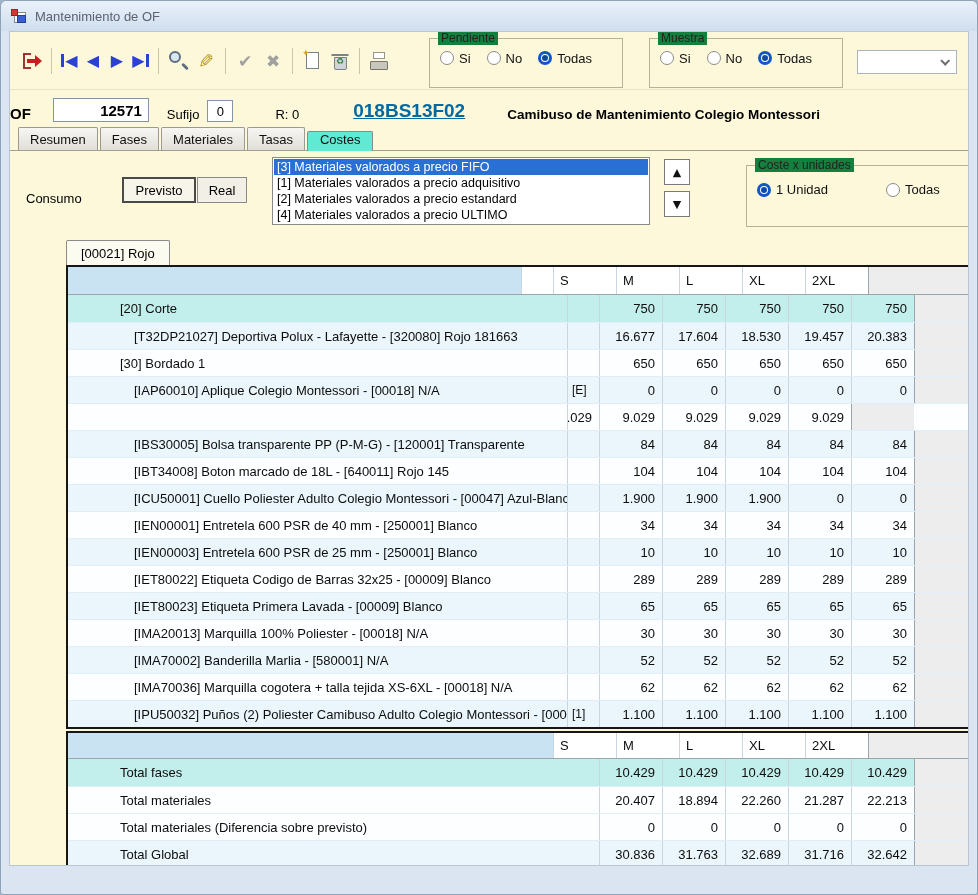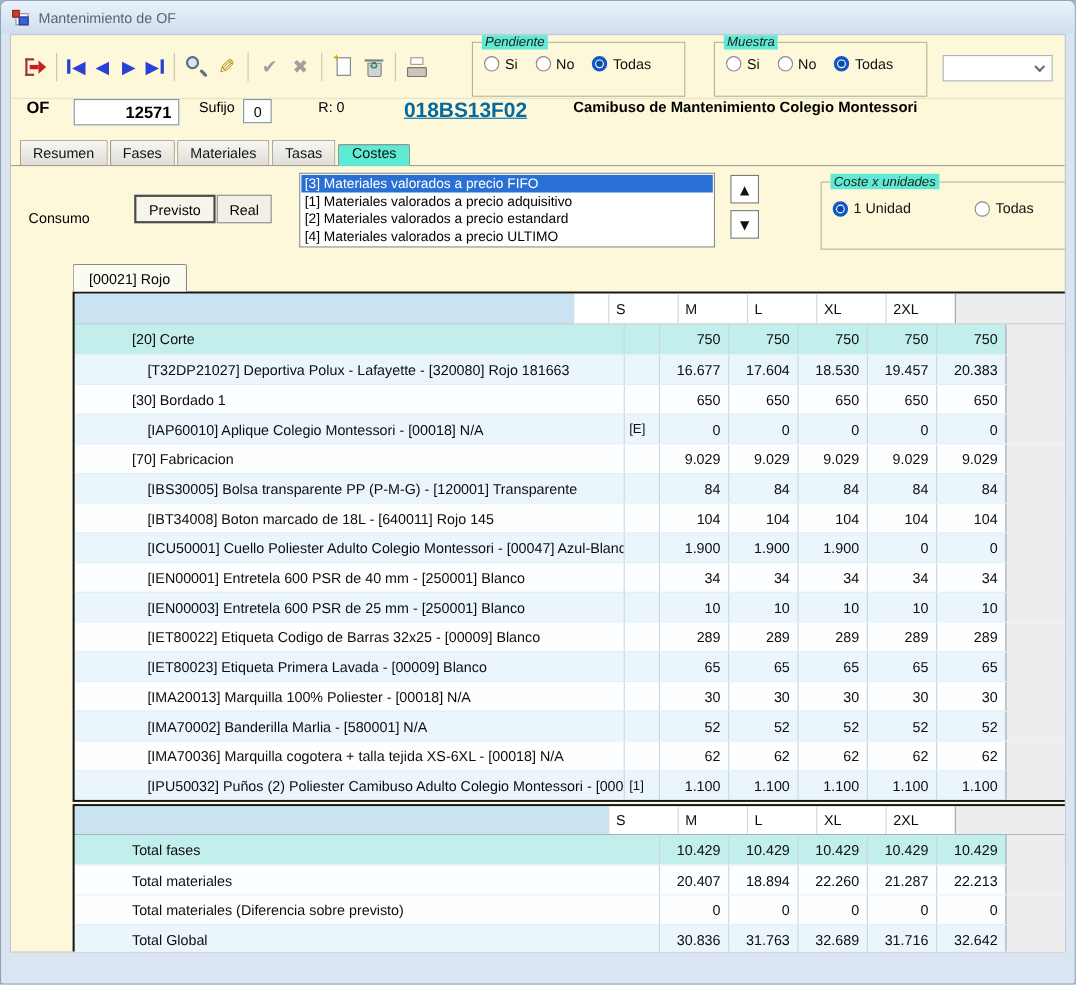--- a/index.html
+++ b/index.html
@@ -48,34 +48,34 @@
   .ic-del .bin { width:13px; height:13px; background:#cfd4d9; border:1px solid #7a828a;
                  border-radius:0 0 2px 2px; margin-top:6px; }
   .ic-del .lid { position:absolute; top:8px; left:50%; transform:translateX(-50%); width:17px; height:2px; background:#7a828a; }
   .ic-del .rec { position:absolute; top:10px; left:50%; transform:translateX(-50%); font-size:9px; color:#2a7d3a; }
 
   .ic-print .pr-body { width:18px; height:9px; background:#c9c6bd; border:1px solid #77756d; border-radius:1px; margin-top:9px; }
   .ic-print .pr-paper{ position:absolute; top:6px; left:8px; width:12px; height:7px; background:#fff; border:1px solid #97948c; }
 
   
   .gb { position:relative; border:1px solid #b6b39b; padding:12px 10px 6px; margin-top:4px; flex:0 0 auto; }
-  .gb-label { position:absolute; top:-8px; left:8px; background:#5eead4; padding:0 3px; font-size:12px; color:#222;font-style:italic; }
+  .gb-label { position:absolute; top:-8px; left:8px; background:#15803d; padding:0 3px; font-size:12px; color:#222; }
   .radio-row { display:flex; align-items:center; }
   .radio-opt { display:flex; align-items:center; gap:5px; font-size:13px; color:#111; cursor:default; }
   .radio { width:14px; height:14px; border:1px solid #8a8a8a; border-radius:50%; background:#fff; position:relative; flex:0 0 auto; }
   .radio.checked { border:3.5px solid #1257c4; }
   .radio.checked::after { content:""; position:absolute; inset:1px; border-radius:50%; background:#0b4aa8; }
 
   .combo { width:100px; height:24px; background:#fff; border:1px solid #a9b4be; margin-left:14px; margin-top:2px;
            position:relative; display:flex; align-items:center; padding-left:5px; font-size:12px; }
   .combo .chev { position:absolute; right:8px; top:7px; width:7px; height:7px;
                  border-right:2px solid #6d6d6d; border-bottom:2px solid #6d6d6d; transform:rotate(45deg) translateY(-1px); }
 
   
-  .of-row { height:32px; display:flex; align-items:flex-start; padding-left:14px; font-size:13px; }
+  .of-row { height:32px; display:flex; align-items:flex-end; font-size:13px; }
   .of-label { font-weight:bold; font-size:15px; }
   .of-input { width:96px; height:24px; border:1px solid #8295a6; background:#fff; font-weight:bold; font-size:15px;
               text-align:right; padding-right:6px; margin-left:22px; font-family:"Liberation Sans",sans-serif; }
   .suf-label { margin-left:18px; }
   .suf-input { width:26px; height:22px; border:1px solid #8295a6; background:#fff; text-align:center; font-size:13px;
                margin-left:8px; font-family:"Liberation Sans",sans-serif; }
   .r-text { margin-left:42px; }
   .ref-link { margin-left:54px; color:#0369a1; text-decoration:underline; font-weight:600; font-size:19px; cursor:pointer; }
   .of-desc { margin-left:42px; font-weight:bold; font-size:13.5px; }
 
@@ -323,21 +323,20 @@
           <div class="c desc indent">[IAP60010] Aplique Colegio Montessori - [00018] N/A</div>
           <div class="c flag">[E]</div>
           <div class="c num">0</div>
           <div class="c num">0</div>
           <div class="c num">0</div>
           <div class="c num">0</div>
           <div class="c num">0</div>
           <div class="c fill"></div>
         </div>
         <div class="grow white">
-          <div class="c desc">[70] Fabricacion</div>
           <div class="c flag"></div>
           <div class="c num">9.029</div>
           <div class="c num">9.029</div>
           <div class="c num">9.029</div>
           <div class="c num">9.029</div>
           <div class="c num">9.029</div>
           <div class="c fill"></div>
         </div>
         <div class="grow pale">
           <div class="c desc indent">[IBS30005] Bolsa transparente PP (P-M-G) - [120001] Transparente</div>

